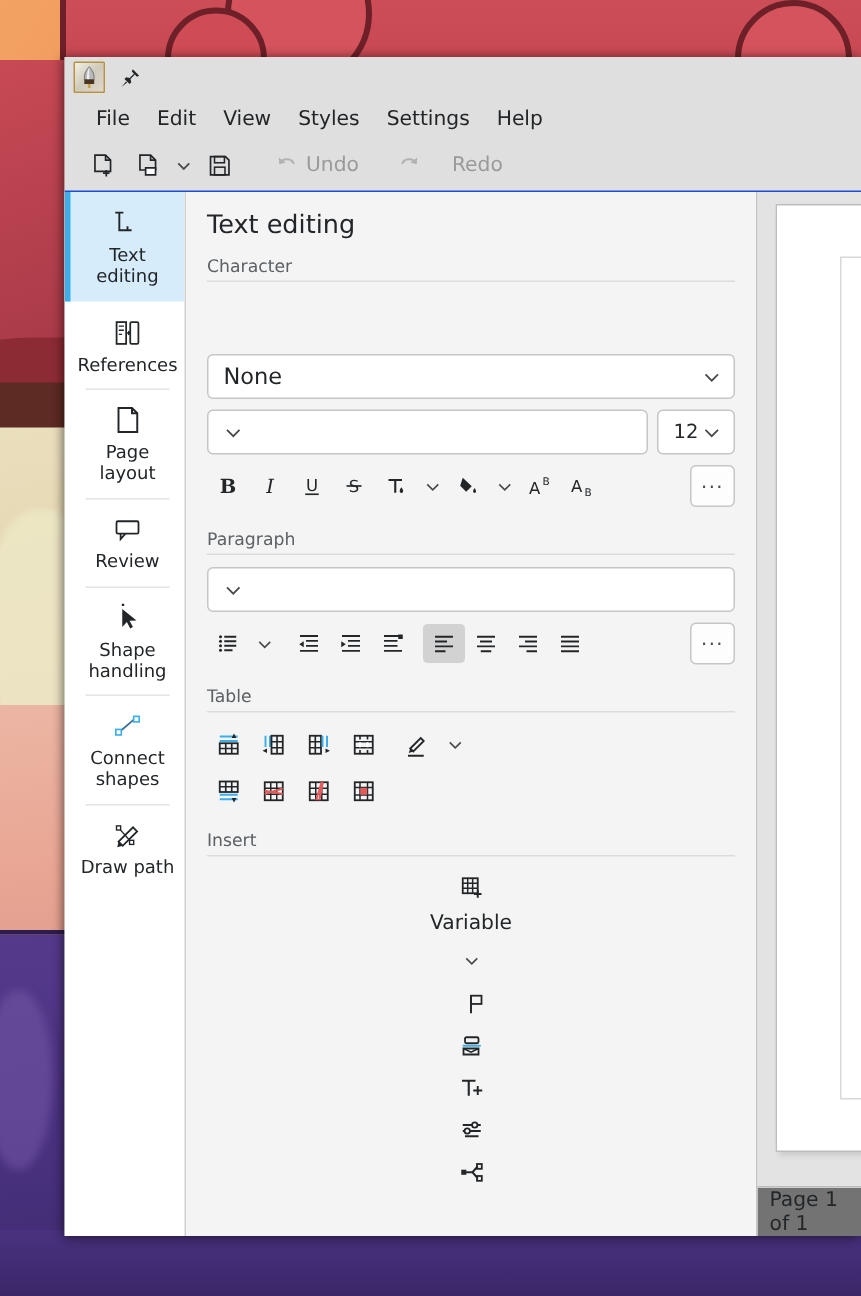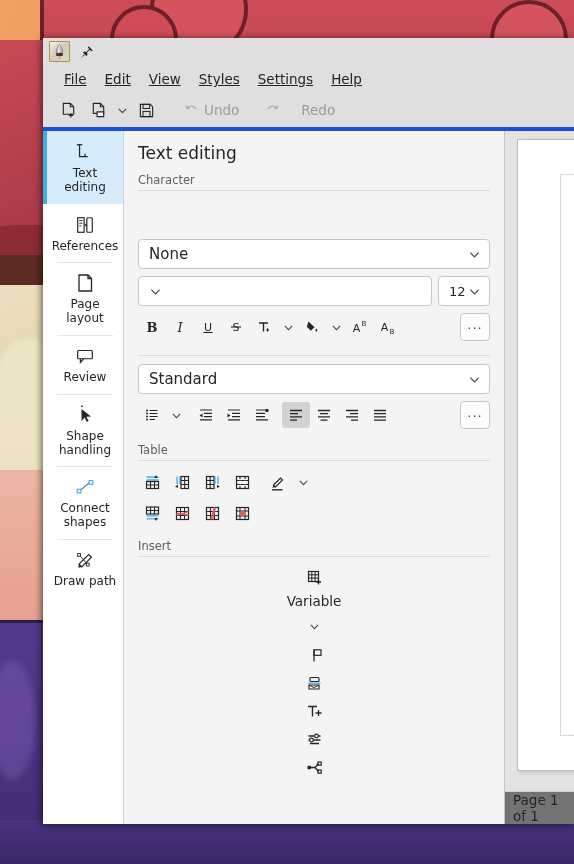--- a/index.html
+++ b/index.html
@@ -145,30 +145,29 @@
     display: flex; align-items: center;
     padding-left: 12px;
     flex: none;
   }
   .menu-item {
     font-size: 13.5px;
     color: #232629;
     padding: 3px 9px;
     cursor: pointer;
     white-space: nowrap;
-    text-decoration: underline;
   }
 
   
   #toolbar {
     height: 34px;
     background: #dfdfdf;
     display: flex; align-items: center;
     padding-left: 10px;
-    border-bottom: 4px solid #1d4ed8;
+    border-bottom: 1px solid #1d4ed8;
     flex: none;
   }
   .tb-btn {
     width: 30px; height: 26px;
     display: flex; align-items: center; justify-content: center;
     cursor: pointer; border-radius: 2px;
   }
   .tb-arrow {
     width: 18px; height: 26px;
     display: flex; align-items: center; justify-content: center;
@@ -611,24 +610,24 @@
         <div class="fbtn">
           <svg width="18" height="16" viewBox="0 0 18 16">
             <text x="5.5" y="12" font-family="DejaVu Sans, sans-serif" font-size="11" text-anchor="middle" fill="#232629">A</text>
             <text x="13" y="14.5" font-family="DejaVu Sans, sans-serif" font-size="7" text-anchor="middle" fill="#232629">B</text>
           </svg>
         </div>
         <div class="more-btn">...</div>
       </div>
 
       <div class="section">
+        <div class="group-label">Paragraph</div>
         <div class="group-rule"></div>
 
         <div class="combo">
-          <span class="combo-value">Standard</span>
           <span class="combo-caret">
             <svg width="13" height="13" viewBox="0 0 14 14">
                 <path d="M2.5 5 L7 9.5 L11.5 5" fill="none" stroke="#4a4a4a" stroke-width="1.3"></path>
               </svg>
           </span>
         </div>
 
         <div class="btn-row">
           <div class="fbtn">
             <svg width="16" height="16" viewBox="0 0 16 16">

